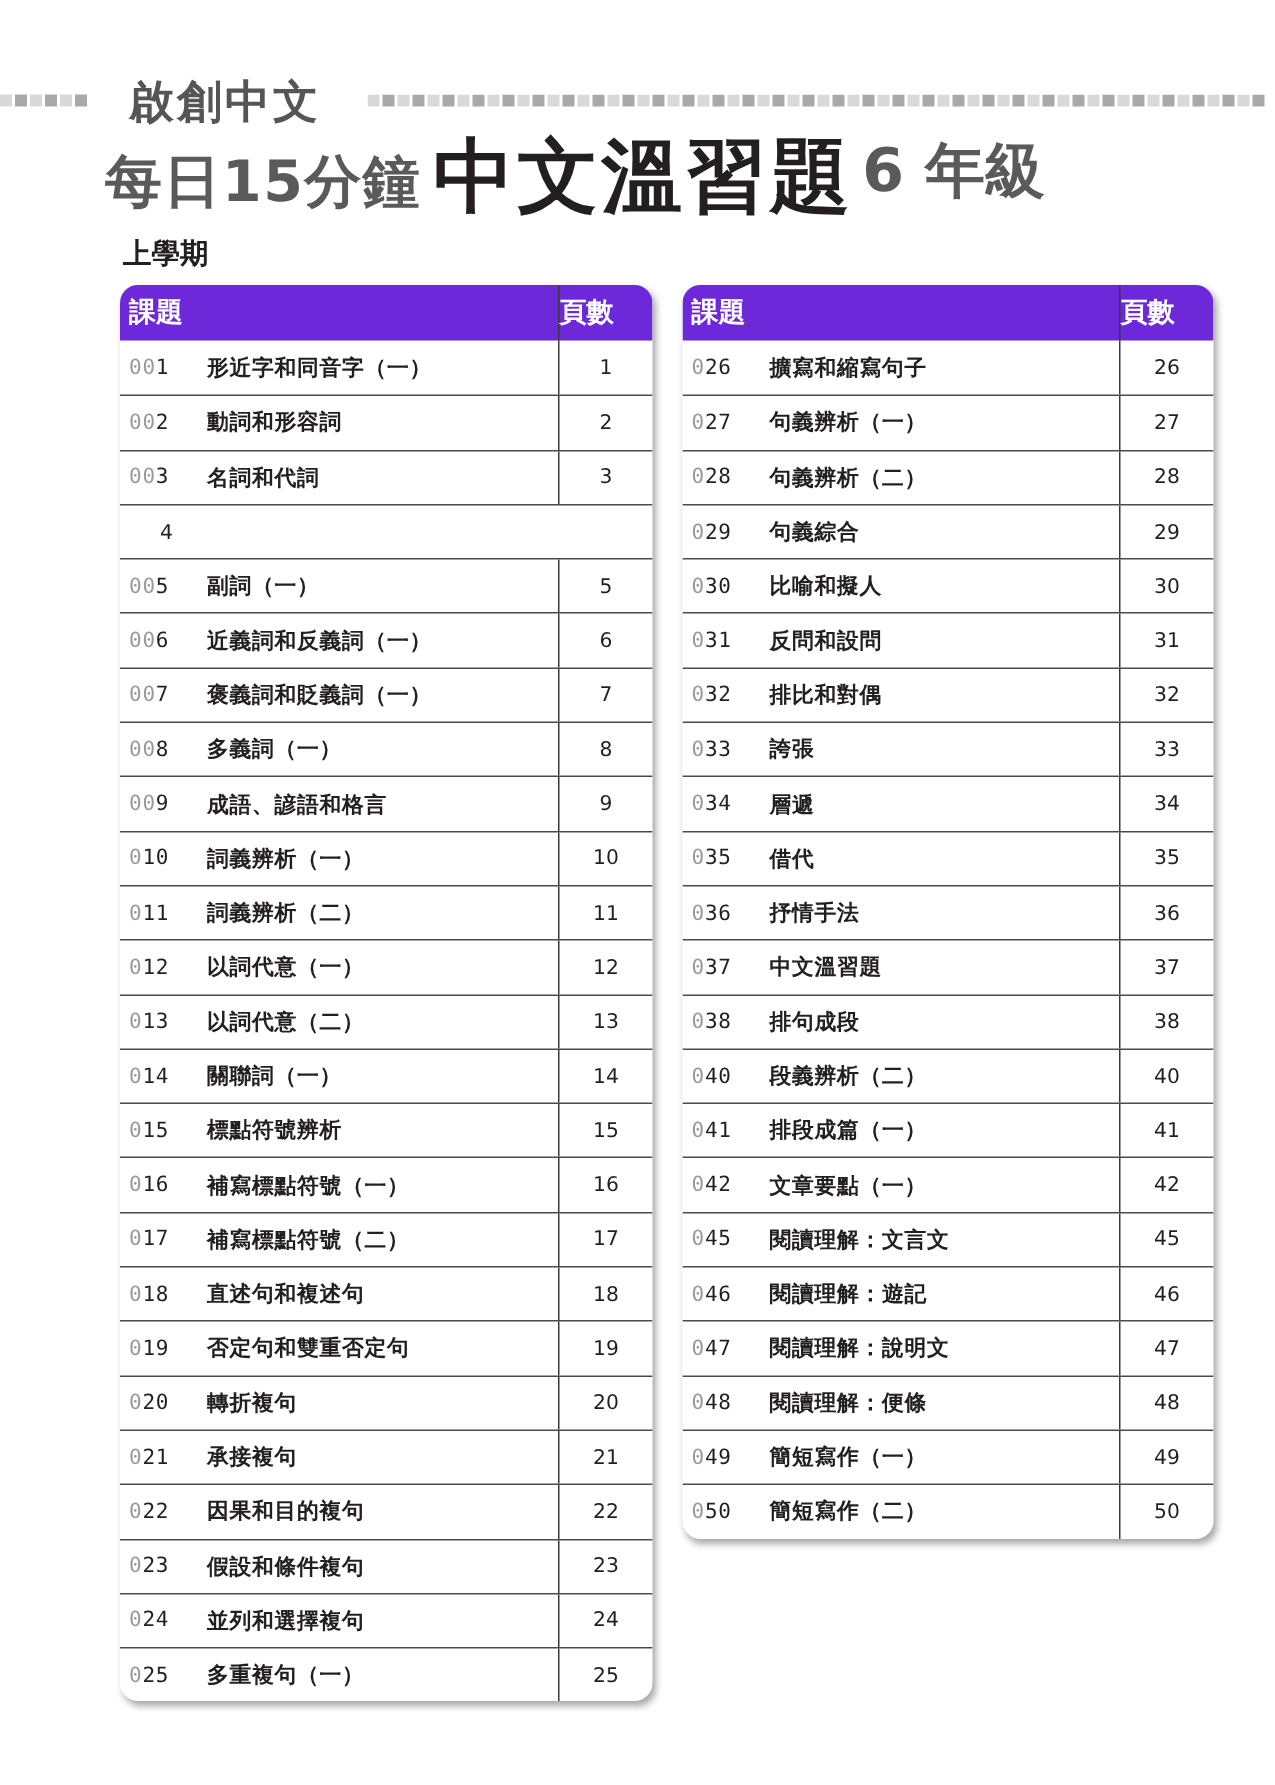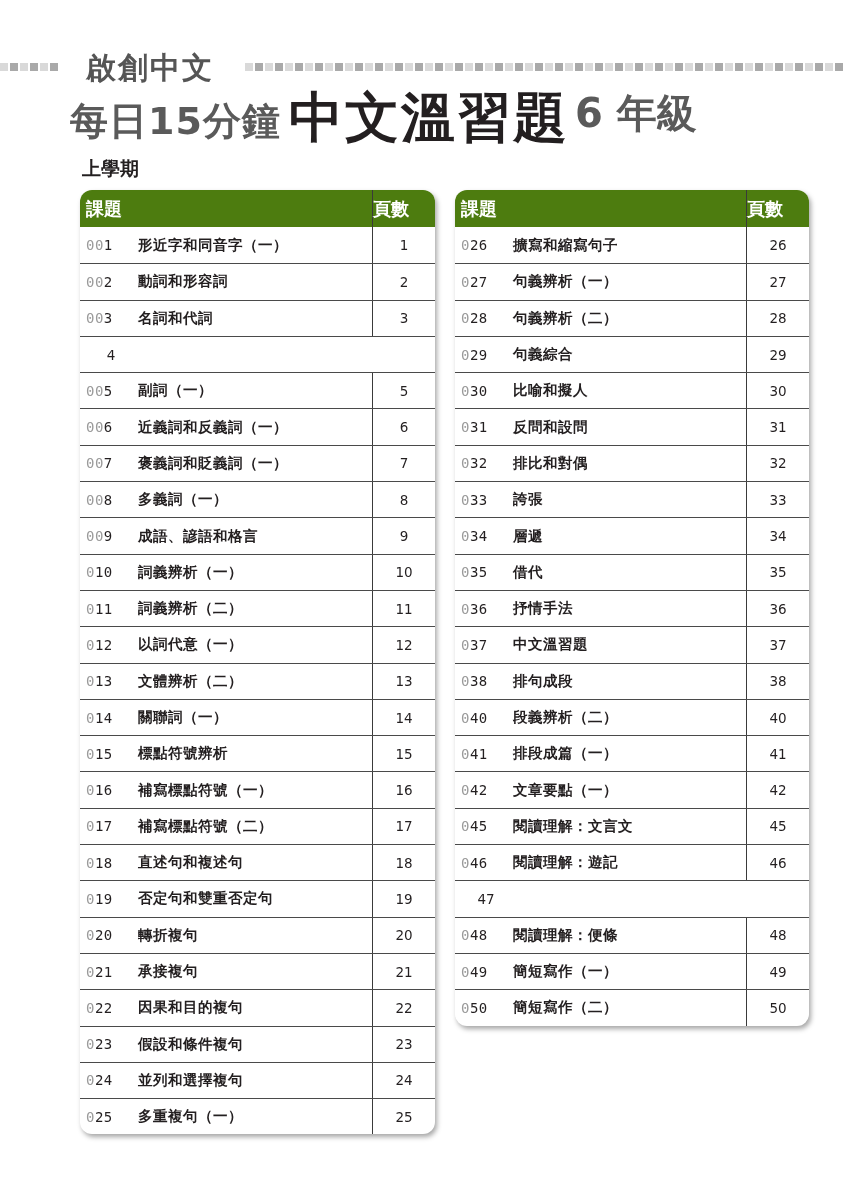--- a/index.html
+++ b/index.html
@@ -18,21 +18,21 @@
   .title-pre { font-size: 38px; font-weight: bold; color: #5a5a5a; letter-spacing: 1px; }
   .title-main { font-size: 54px; font-weight: bold; color: #231f20; margin-left: 8px; letter-spacing: 2px; line-height: 58px; }
   .title-grade { font-size: 40px; font-weight: bold; color: #5a5a5a; margin-left: 6px; margin-bottom: 6px; }
 
   .semester { position: absolute; left: 82px; top: 156px; font-size: 19px; font-weight: bold; color: #231f20; }
 
   .toc { position: absolute; top: 190px; width: 355px; border-radius: 12px; overflow: hidden;
          box-shadow: 2px 3px 5px rgba(0,0,0,0.35); background: #fff; }
   .toc-left { left: 80px; }
   .toc-right { left: 455px; width: 354px; }
-  .toc-head { display: flex; height: 37px; background: #4d7c0f; color: #fff; font-weight: bold; font-size: 18px; }
+  .toc-head { display: flex; height: 37px; background: #6d28d9; color: #fff; font-weight: bold; font-size: 18px; }
   .toc-head .h-topic { flex: 1; padding-left: 6px; line-height: 37px; border-right: 1.5px solid #3a3a3a; }
   .toc-head .h-page { width: 62px; line-height: 37px; }
   .toc-row { display: flex; height: 36.3px; border-top: 1.5px solid #4a4a4a; align-items: center; }
   .toc-row:first-of-type { border-top: none; }
   .cell-topic { flex: 1; display: flex; align-items: center; height: 100%; border-right: 1.5px solid #3a3a3a; padding-left: 6px; }
   .num { font-family: "DejaVu Sans Mono", monospace; font-size: 14px; width: 52px; color: #231f20; letter-spacing: 0.5px; }
   .num .lead { color: #9a9a9a; }
   .topic { font-size: 14.5px; font-weight: bold; color: #231f20; letter-spacing: 0.5px; }
   .cell-page { width: 62px; text-align: center; font-size: 13.5px; color: #231f20; }
 </style>
@@ -202,21 +202,21 @@
       <div class="toc-row">
     <div class="cell-topic">
       <span class="num"><span class="lead">0</span><span>12</span></span>
       <span class="topic">以詞代意（一）</span>
     </div>
     <div class="cell-page">12</div>
   </div>
       <div class="toc-row">
     <div class="cell-topic">
       <span class="num"><span class="lead">0</span><span>13</span></span>
-      <span class="topic">文體辨析（二）</span>
+      <span class="topic">以詞代意（二）</span>
     </div>
     <div class="cell-page">13</div>
   </div>
       <div class="toc-row">
     <div class="cell-topic">
       <span class="num"><span class="lead">0</span><span>14</span></span>
       <span class="topic">關聯詞（一）</span>
     </div>
     <div class="cell-page">14</div>
   </div>
@@ -426,20 +426,24 @@
     <div class="cell-page">45</div>
   </div>
       <div class="toc-row">
     <div class="cell-topic">
       <span class="num"><span class="lead">0</span><span>46</span></span>
       <span class="topic">閱讀理解：遊記</span>
     </div>
     <div class="cell-page">46</div>
   </div>
       <div class="toc-row">
+    <div class="cell-topic">
+      <span class="num"><span class="lead">0</span><span>47</span></span>
+      <span class="topic">閱讀理解：說明文</span>
+    </div>
     <div class="cell-page">47</div>
   </div>
       <div class="toc-row">
     <div class="cell-topic">
       <span class="num"><span class="lead">0</span><span>48</span></span>
       <span class="topic">閱讀理解：便條</span>
     </div>
     <div class="cell-page">48</div>
   </div>
       <div class="toc-row">

